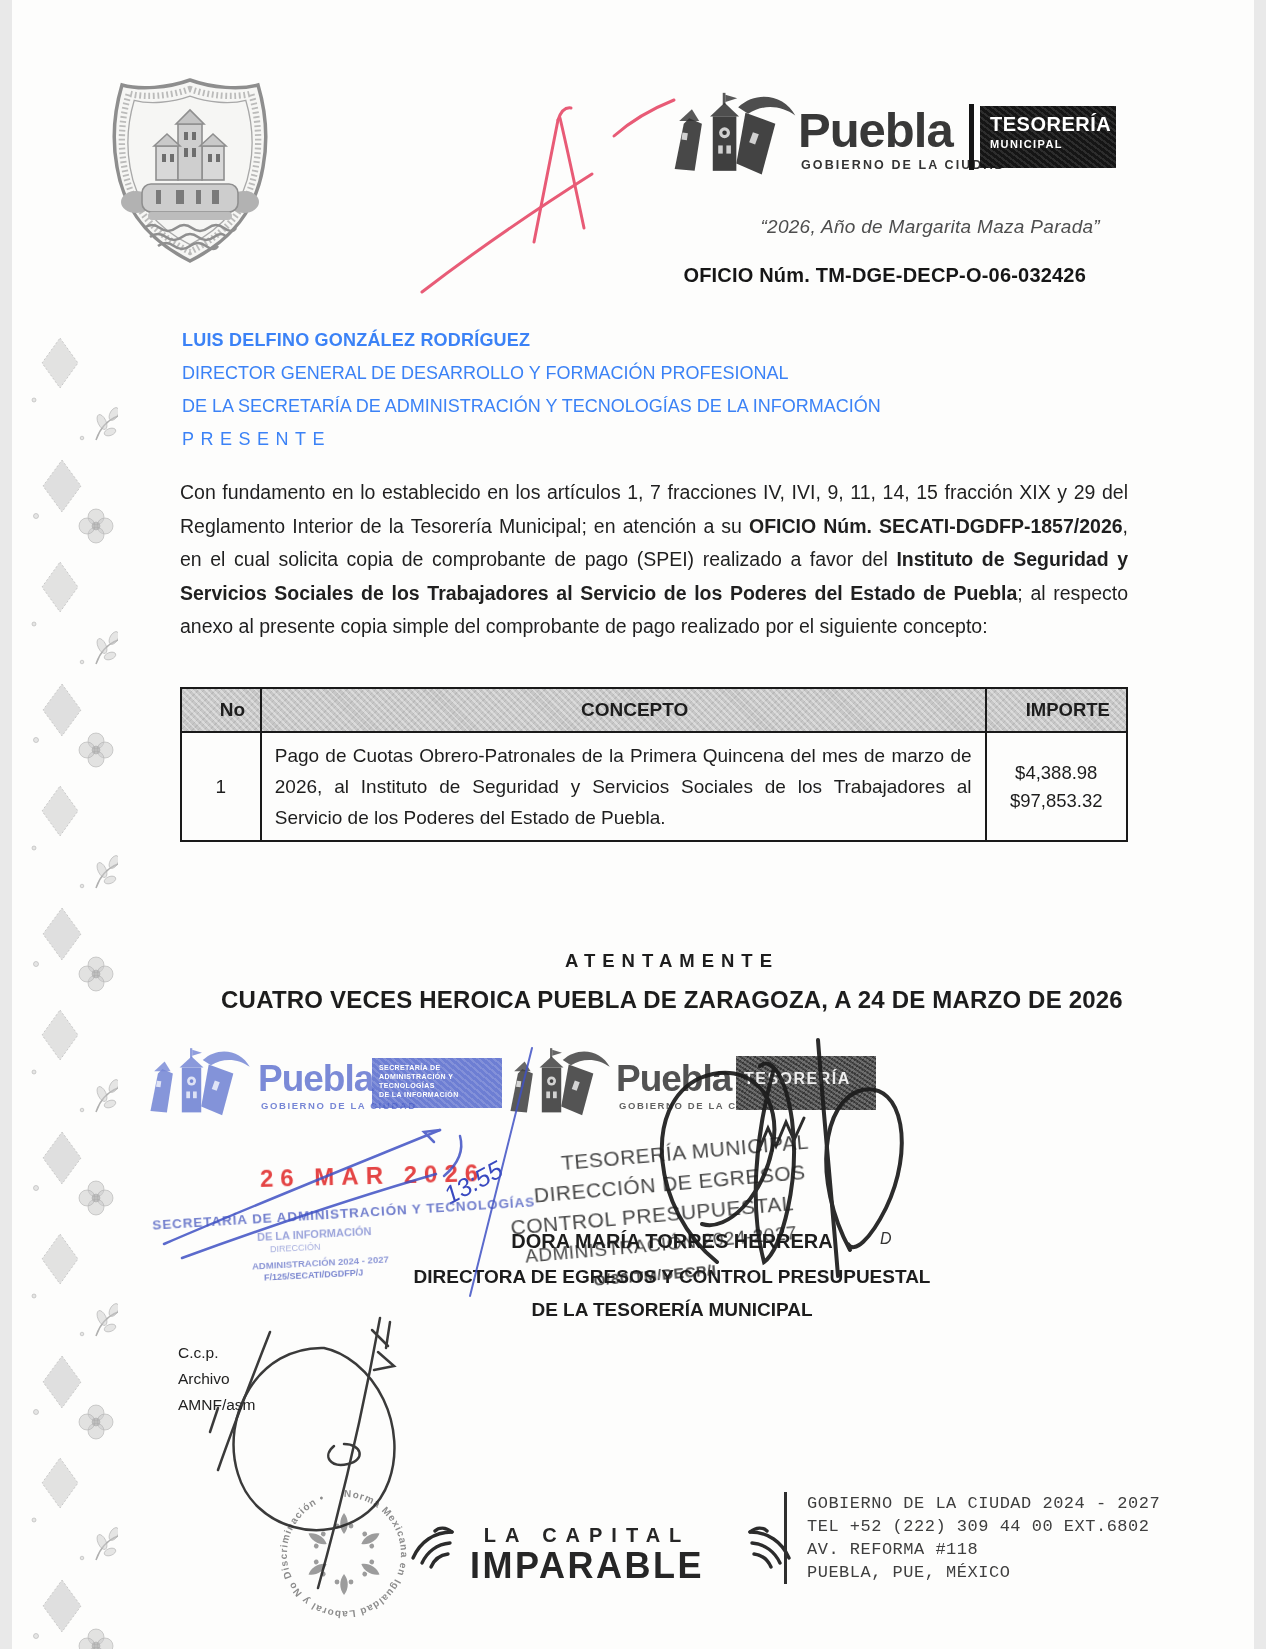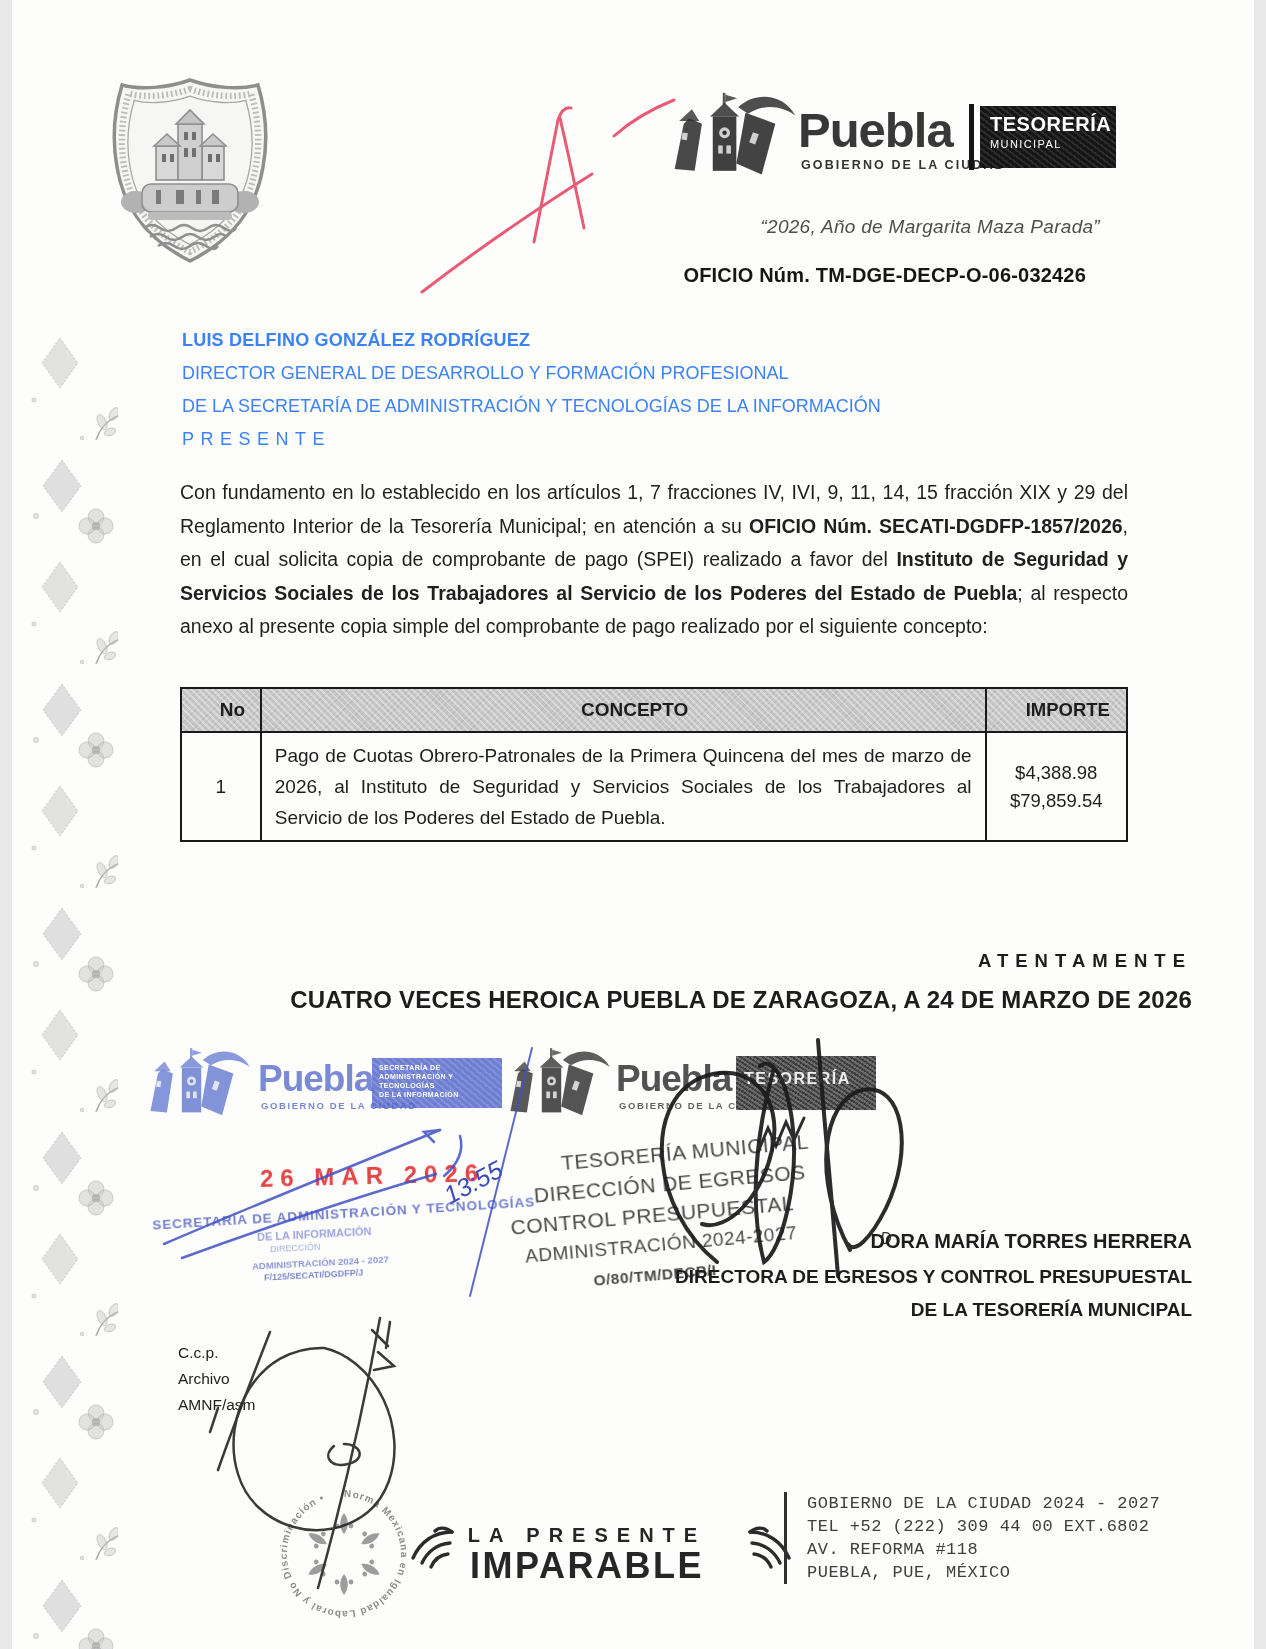--- a/index.html
+++ b/index.html
@@ -11,21 +11,21 @@
   
   .crest{left:92px;top:72px;}
   
   .brand-icon{left:650px;top:92px;color:#2f2f2f;}
   .brand-word{left:786px;top:102px;font-size:49px;font-weight:700;letter-spacing:-1px;color:#383838;}
   .brand-sub{left:789px;top:158px;font-size:12.5px;font-weight:700;letter-spacing:2.1px;color:#333;}
   .brand-div{left:957px;top:104px;width:5px;height:66px;background:#141414;}
   .badge{left:968px;top:106px;width:136px;height:62px;background:#151515;color:#fff;padding:7px 10px;box-sizing:border-box;
          background-image:repeating-linear-gradient(37deg,rgba(255,255,255,.10) 0 2px,transparent 2px 5px);}
   .badge .b1{font-size:20px;font-weight:700;letter-spacing:.5px;}
-  .badge .b2{font-size:11px;font-weight:400;letter-spacing:1.4px;margin-top:2px;}
+  .badge .b2{font-size:11px;font-weight:700;letter-spacing:1.4px;margin-top:2px;}
   .tagline{right:154px;top:216px;font-size:19px;font-style:italic;color:#4e4e4e;letter-spacing:.3px;}
   .oficio{right:168px;top:264px;font-size:20px;font-weight:700;color:#161616;letter-spacing:.2px;}
   
   .addr{left:170px;top:324px;font-size:18px;line-height:33px;color:#3b82f6;width:800px;}
   .addr .nm{font-weight:700;letter-spacing:.2px;}
   .addr .pr{letter-spacing:6.5px;font-weight:500;}
   
   .bodytx{left:168px;top:476px;width:948px;font-size:19.5px;line-height:33.5px;text-align:justify;color:#1f1f1f;}
   .b{font-weight:700;}
   
@@ -33,21 +33,21 @@
   .ctable th,.ctable td{border:2.5px solid #1a1a1a;}
   .ctable th{height:40px;font-weight:700;background:#c7c7c7;
      background-image:repeating-linear-gradient(45deg,rgba(255,255,255,.35) 0 2px,transparent 2px 5px),
                       repeating-linear-gradient(-45deg,rgba(0,0,0,.07) 0 1px,transparent 1px 4px);padding-left:24px;}
   .c-no{width:56px;text-align:center;}
   .c-con{width:766px;}
   td.c-con{padding:7px 13px;line-height:31px;text-align:justify;margin-top:43px;}
   .c-imp{width:118px;text-align:center;line-height:28px;font-size:18.5px;}
   
   .farewell{left:238px;top:838px;font-size:19.5px;}
-  .center-line{left:140px;width:1040px;text-align:right;font-weight:700;}
+  .center-line{left:140px;width:1040px;text-align:center;font-weight:700;}
   .salut{top:950px;font-size:18.5px;letter-spacing:7px;}
   .citydate{top:986px;font-size:24px;letter-spacing:.2px;}
   .rcv-icon{left:128px;top:1046px;color:#5067cb;opacity:.78;filter:blur(.3px);}
   .rcv-word{left:246px;top:1058px;font-size:37px;font-weight:700;letter-spacing:-1px;color:#4a5fc9;opacity:.72;filter:blur(.5px);}
   .rcv-sub{left:249px;top:1100px;font-size:9.5px;font-weight:700;letter-spacing:1.6px;color:#4a5fc9;opacity:.75;}
   .rcv-badge{left:360px;top:1058px;width:130px;height:50px;background:#4a5fc9;opacity:.8;color:#fff;padding:5px 7px;box-sizing:border-box;
      font-size:7px;font-weight:700;line-height:9px;letter-spacing:.4px;filter:blur(.3px);
      background-image:repeating-linear-gradient(40deg,rgba(255,255,255,.15) 0 2px,transparent 2px 5px);}
   .rcv-date{left:248px;top:1162px;font-size:24px;font-weight:700;color:#e23535;letter-spacing:7px;transform:rotate(-1.5deg);opacity:.92;filter:blur(.3px);}
   .rcv-time{left:430px;top:1168px;font-size:25px;font-style:italic;color:#3949c0;transform:rotate(-28deg);}
@@ -223,21 +223,21 @@
         <th class="c-con">CONCEPTO</th>
         <th class="c-imp">IMPORTE</th>
       </tr>
     </thead>
     <tbody>
       <tr>
         <td class="c-no">1</td>
         <td class="c-con">Pago de Cuotas Obrero-Patronales de la Primera Quincena del mes de marzo de 2026, al Instituto de Seguridad y Servicios Sociales de los Trabajadores al Servicio de los Poderes del Estado de Puebla.</td>
         <td class="c-imp">
           <div>$4,388.98</div>
-          <div>$79,859.54</div>
+          <div>$97,853.32</div>
         </td>
       </tr>
     </tbody>
   </table>
 
   <div class="abs center-line salut">ATENTAMENTE</div>
   <div class="abs center-line citydate">CUATRO VECES HEROICA PUEBLA DE ZARAGOZA, A 24 DE MARZO DE 2026</div>
 
   <svg class="abs rcv-icon" width="112" height="82">
       <use href="#pmark" width="112" height="82"></use>
@@ -324,21 +324,21 @@
     </g>
   </svg>
 
   <svg class="abs wingL" width="46" height="46">
       <use href="#wing" width="46" height="46"></use>
     </svg>
   <svg class="abs wingR" width="46" height="46" style="transform:scaleX(-1)">
       <use href="#wing" width="46" height="46"></use>
     </svg>
   <div class="abs sloganbox">
-    <div class="sl1">LA PRESENTE</div>
+    <div class="sl1">LA CAPITAL</div>
     <div class="sl2">IMPARABLE</div>
   </div>
 
   <div class="abs contact">
     <div>GOBIERNO DE LA CIUDAD 2024 - 2027</div>
     <div>TEL +52 (222) 309 44 00 EXT.6802</div>
     <div>AV. REFORMA #118</div>
     <div>PUEBLA, PUE, MÉXICO</div>
   </div>
 

